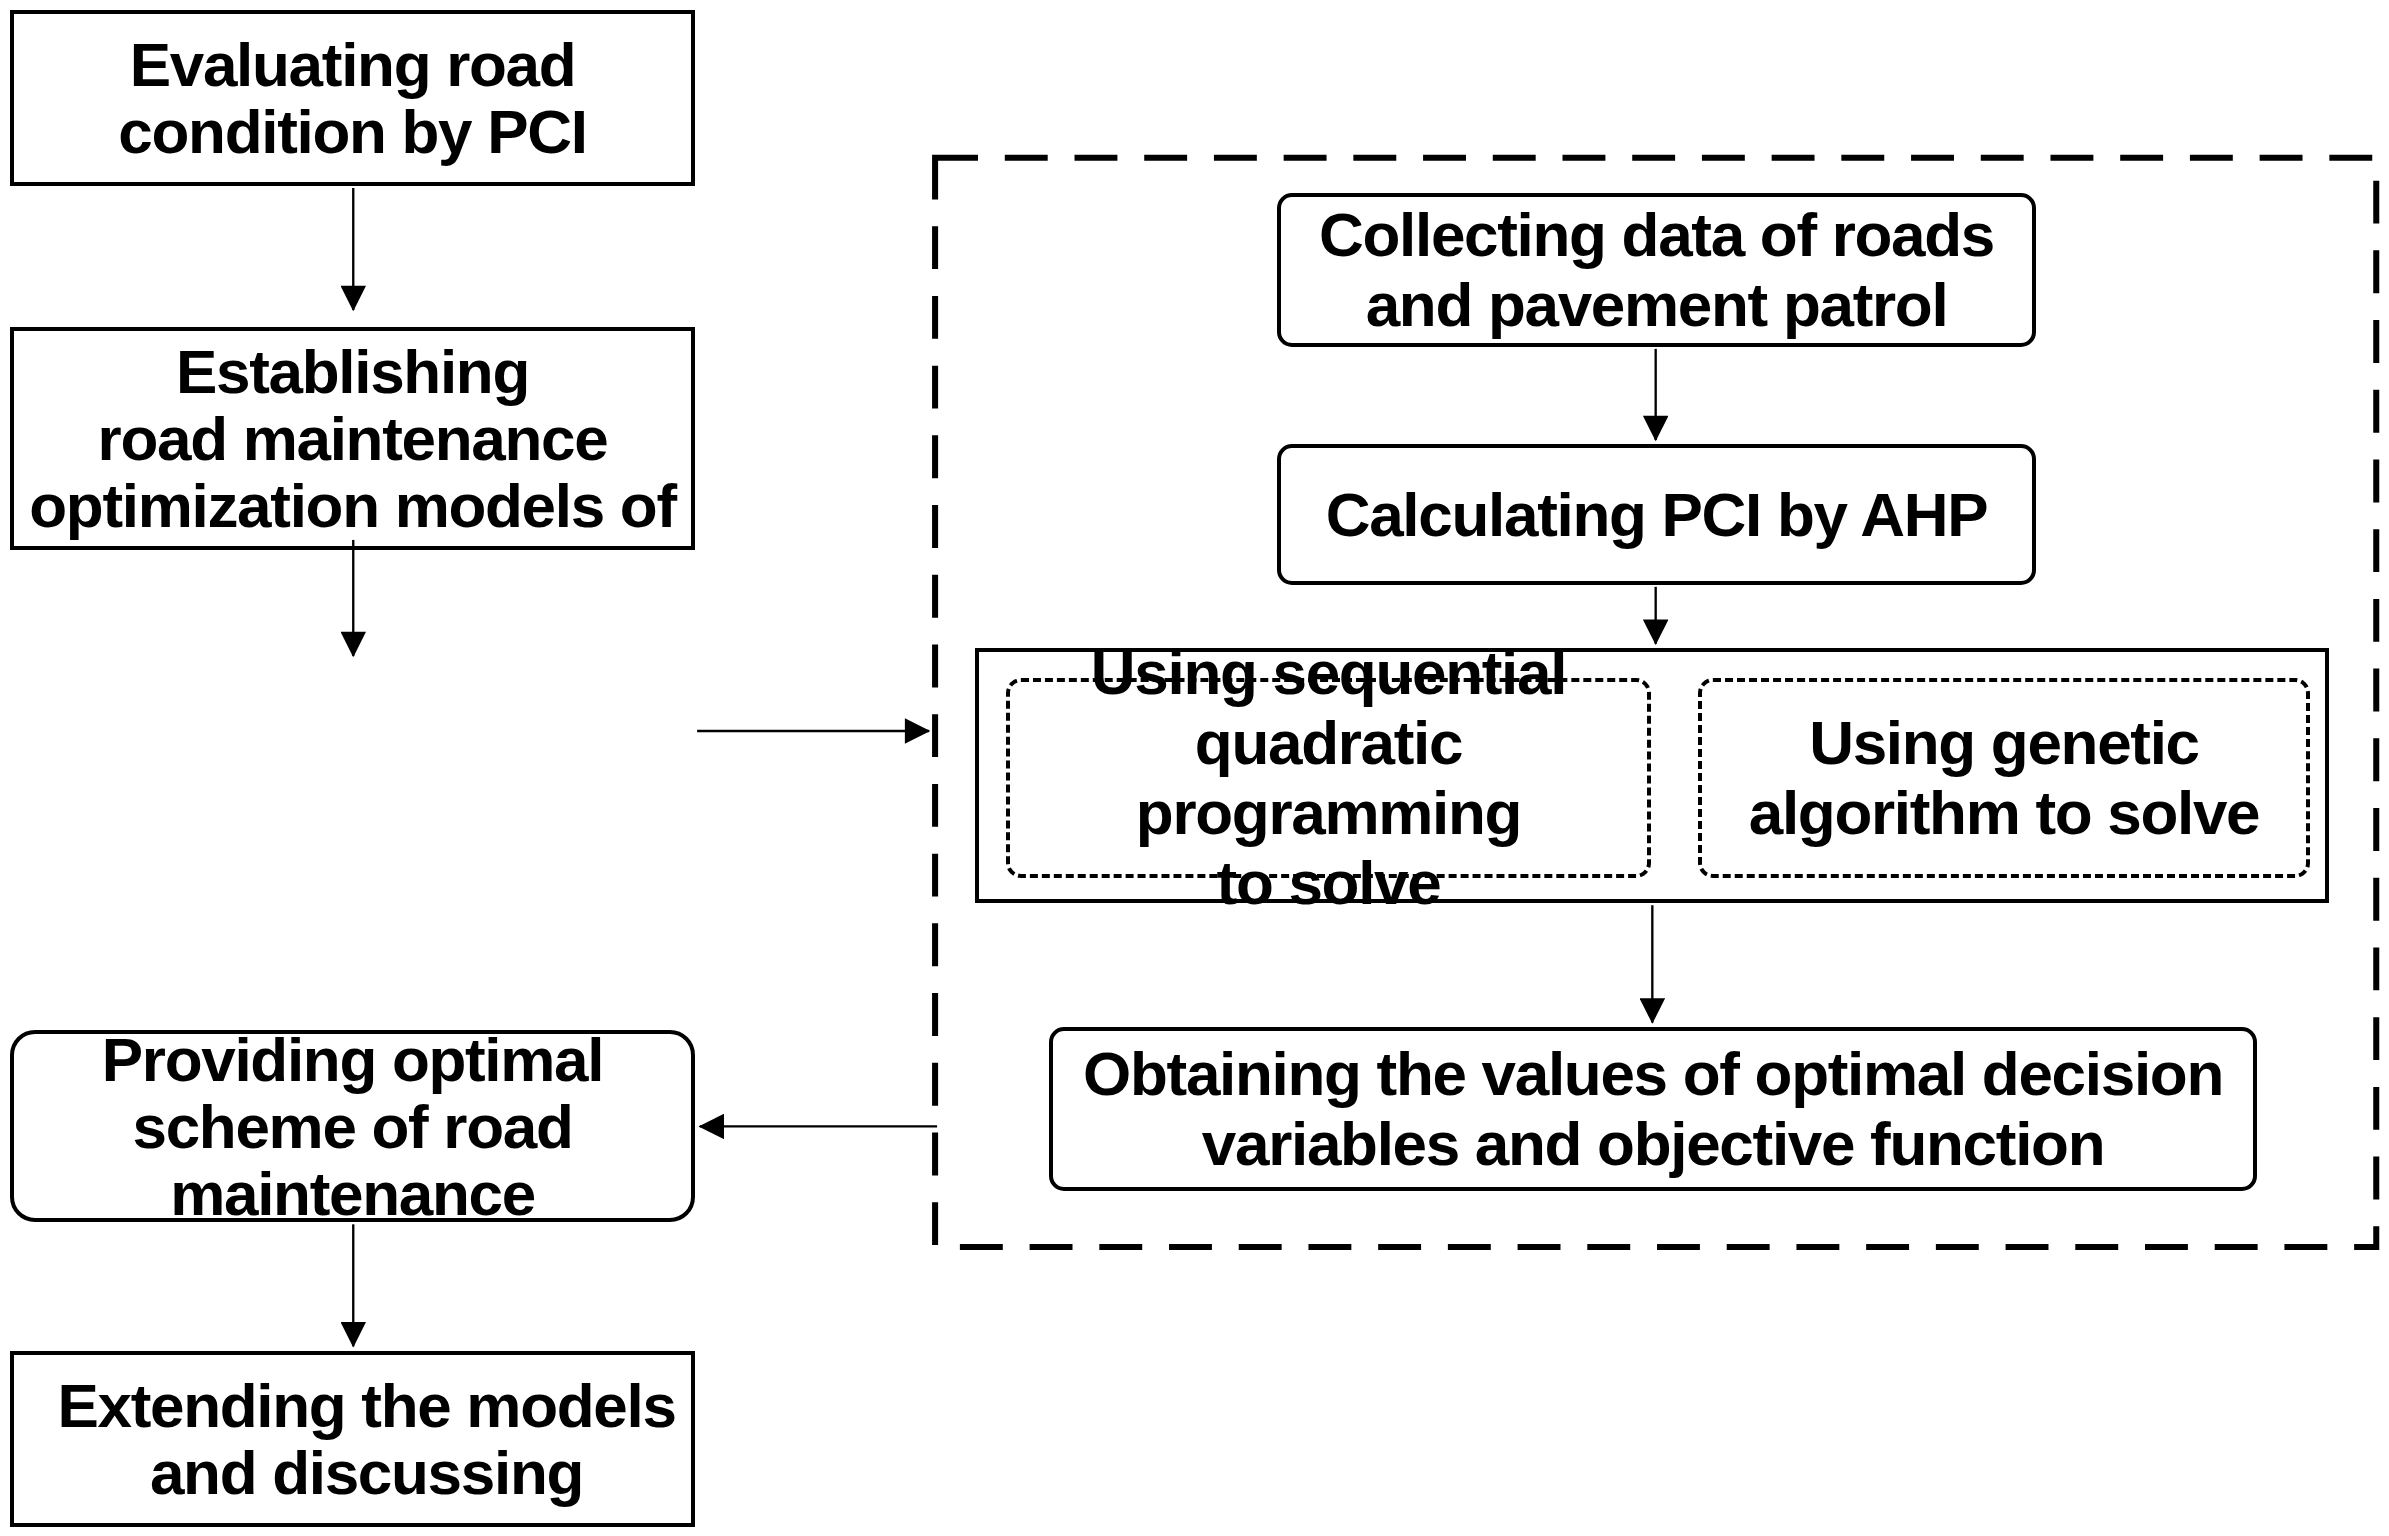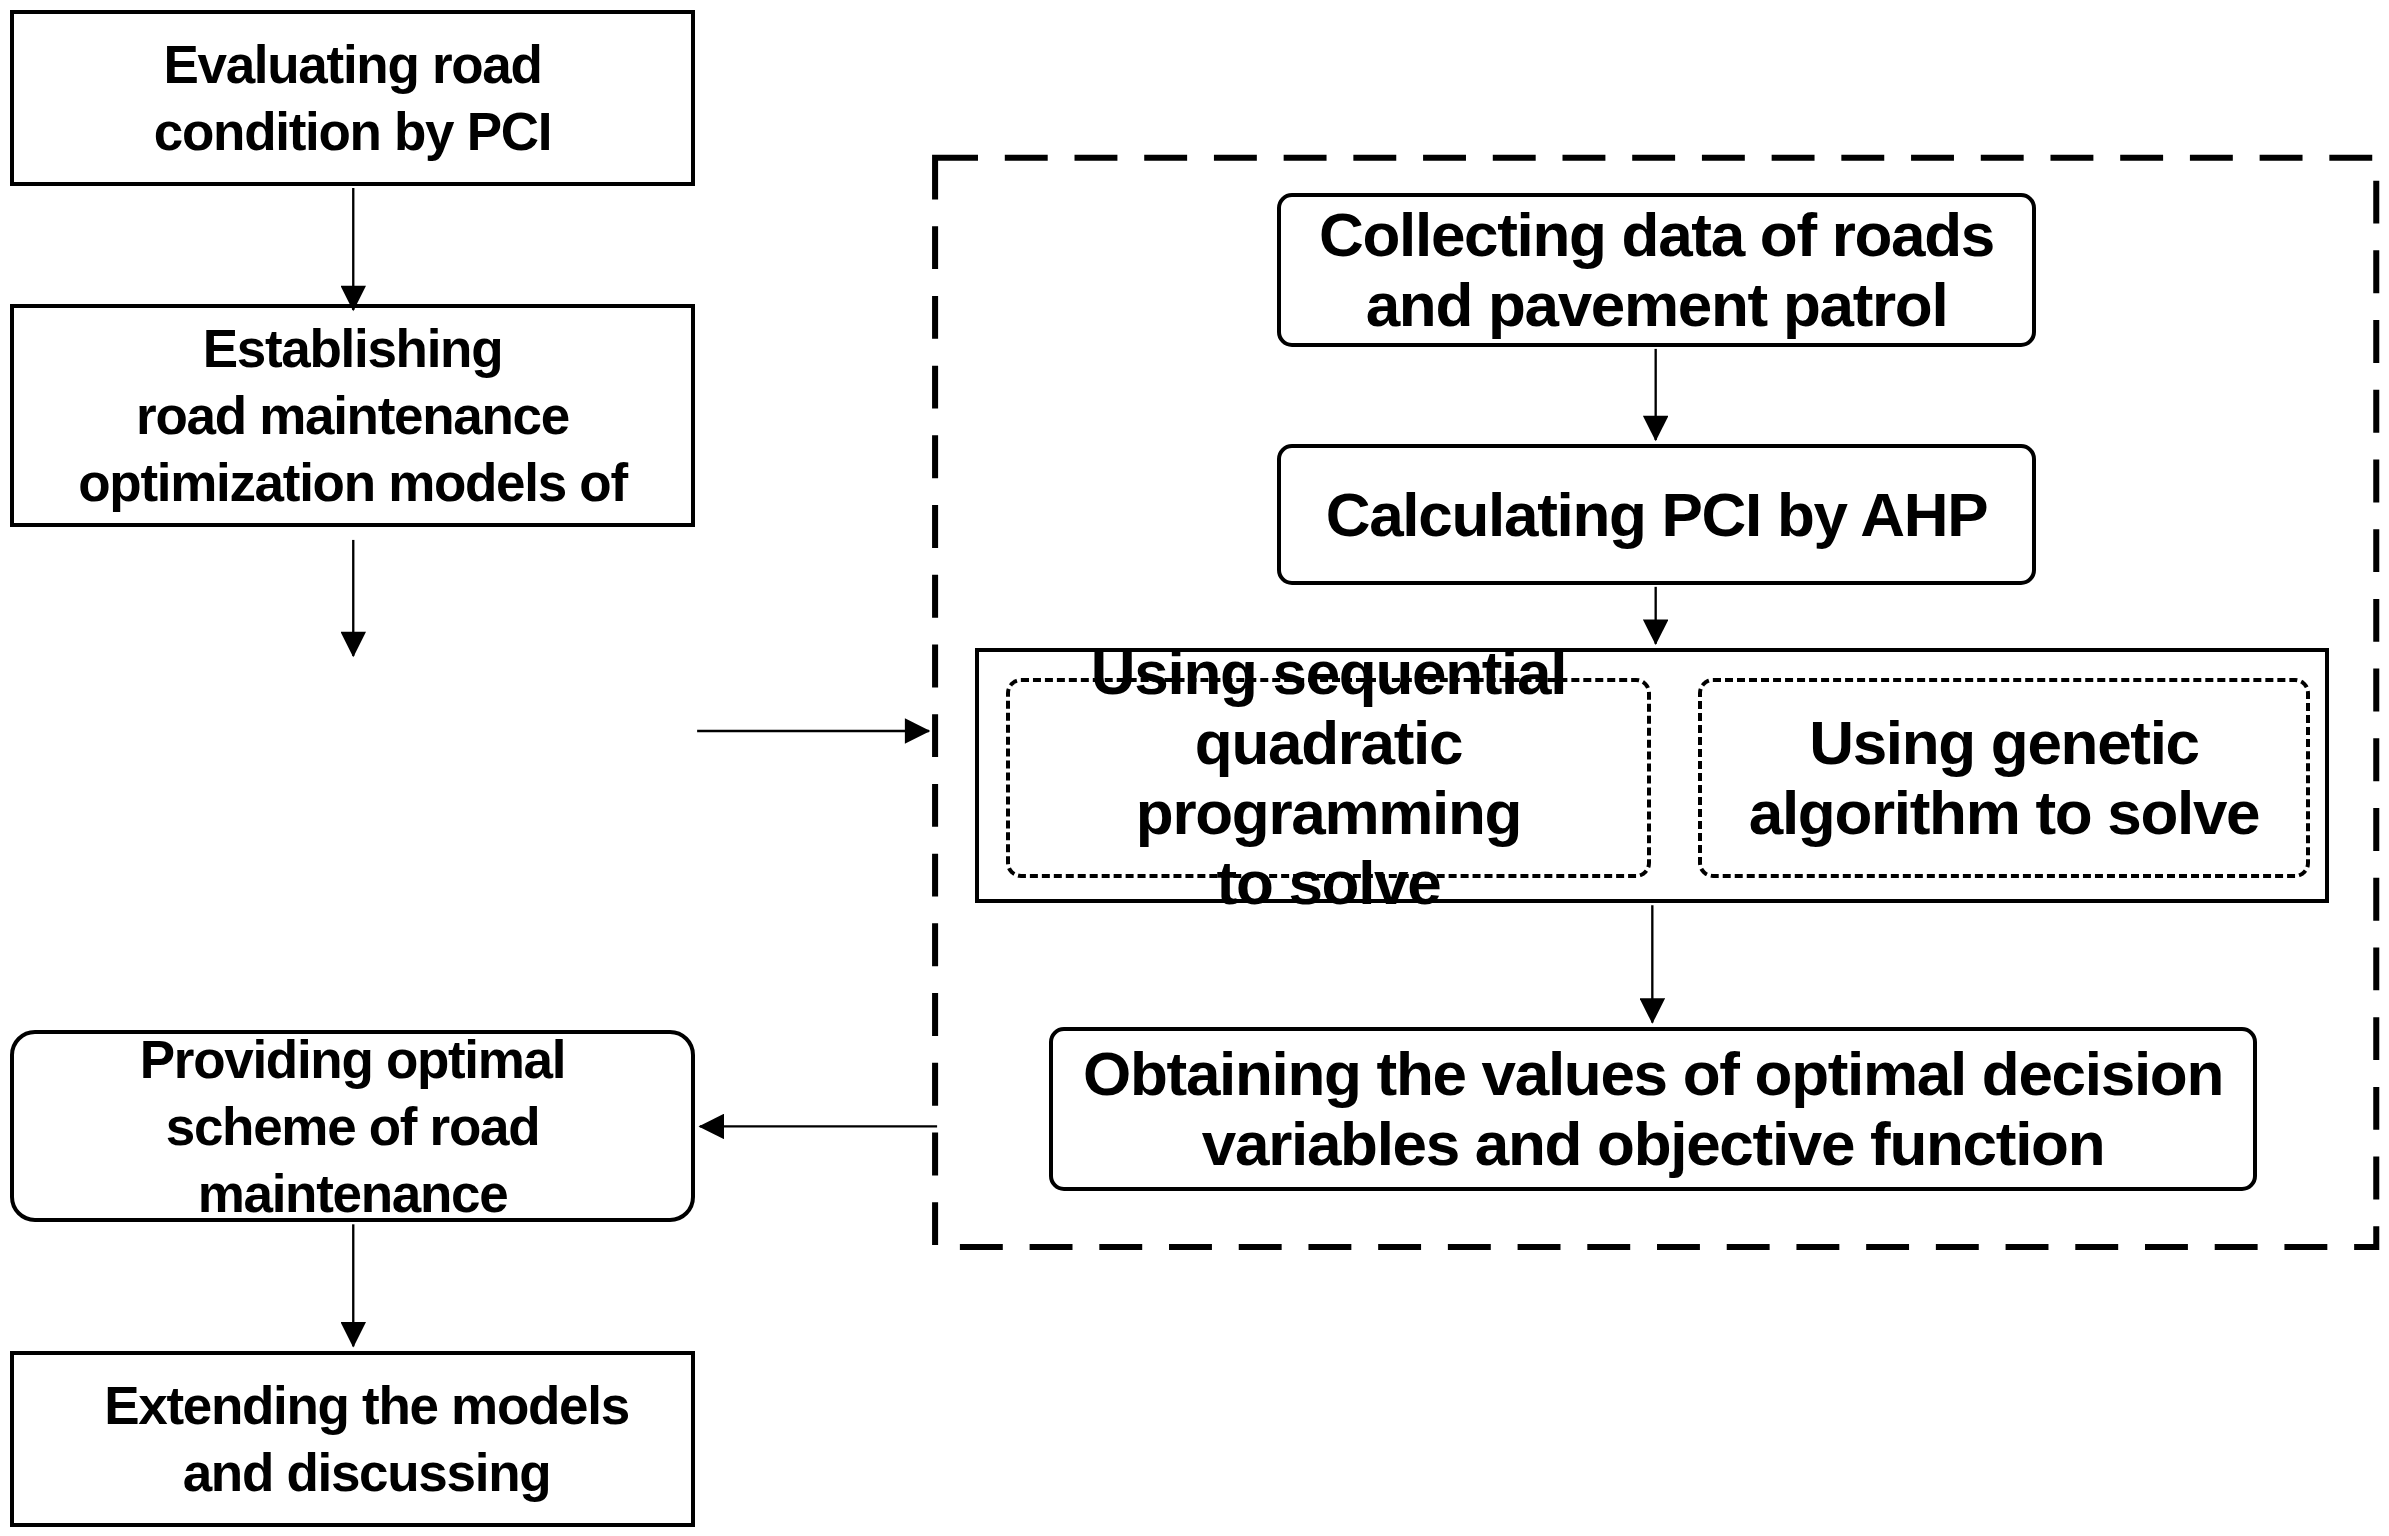--- a/index.html
+++ b/index.html
@@ -18,21 +18,21 @@
     background: #ffffff;
     border: 4.7px solid #000000;
     display: flex;
     flex-direction: column;
     justify-content: center;
     align-items: center;
     text-align: center;
     font-weight: 700;
     letter-spacing: -1.3px;
   }
-  .ltext { font-size: 53px; line-height: 67px; }
+  .ltext { font-size: 62px; line-height: 67px; }
   .rtext { font-size: 62px; line-height: 70px; border-radius: 15px; }
   .box span { display: block; white-space: nowrap; }
   .solid-group {
     position: absolute;
     box-sizing: border-box;
     border: 4.7px solid #000000;
     background: #ffffff;
   }
   .sub-box {
     position: absolute;
@@ -58,21 +58,21 @@
 </head>
 <body>
 
 <div class="canvas">
 
   <div class="box ltext" style="left:10px; top:10px; width:685px; height:176px;">
     <span>Evaluating road</span>
     <span>condition by PCI</span>
   </div>
 
-  <div class="box ltext" style="left:10px; top:304px; width:685px; height:223px;">
+  <div class="box ltext" style="left:10px; top:327px; width:685px; height:223px;">
     <span>Establishing</span>
     <span>road maintenance</span>
     <span>optimization models of</span>
   </div>
 
 
   <div class="box ltext" style="left:10px; top:1030px; width:685px; height:192px;border-radius:25px;">
     <span>Providing optimal</span>
     <span>scheme of road</span>
     <span>maintenance</span>

